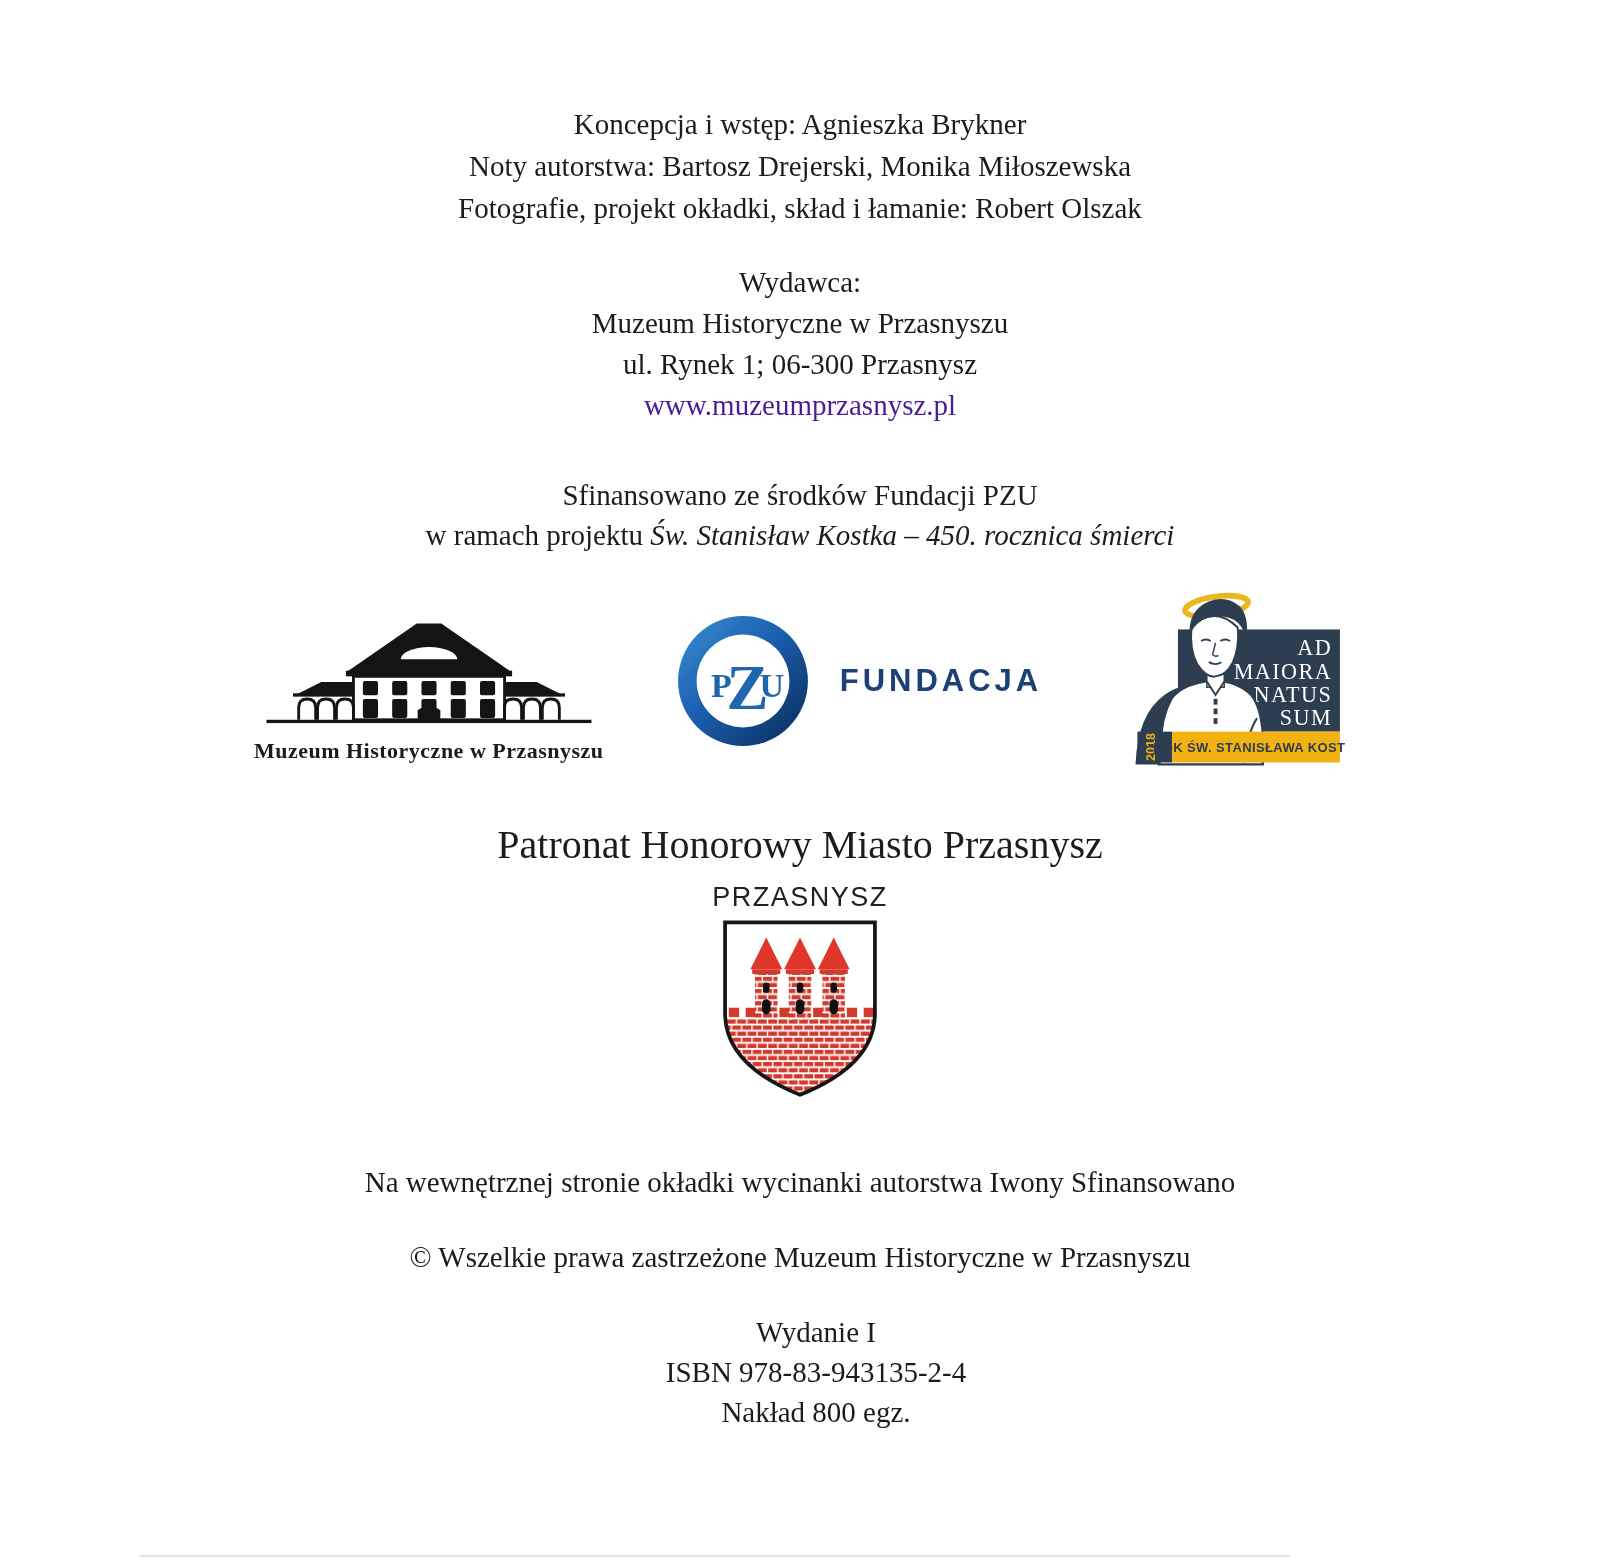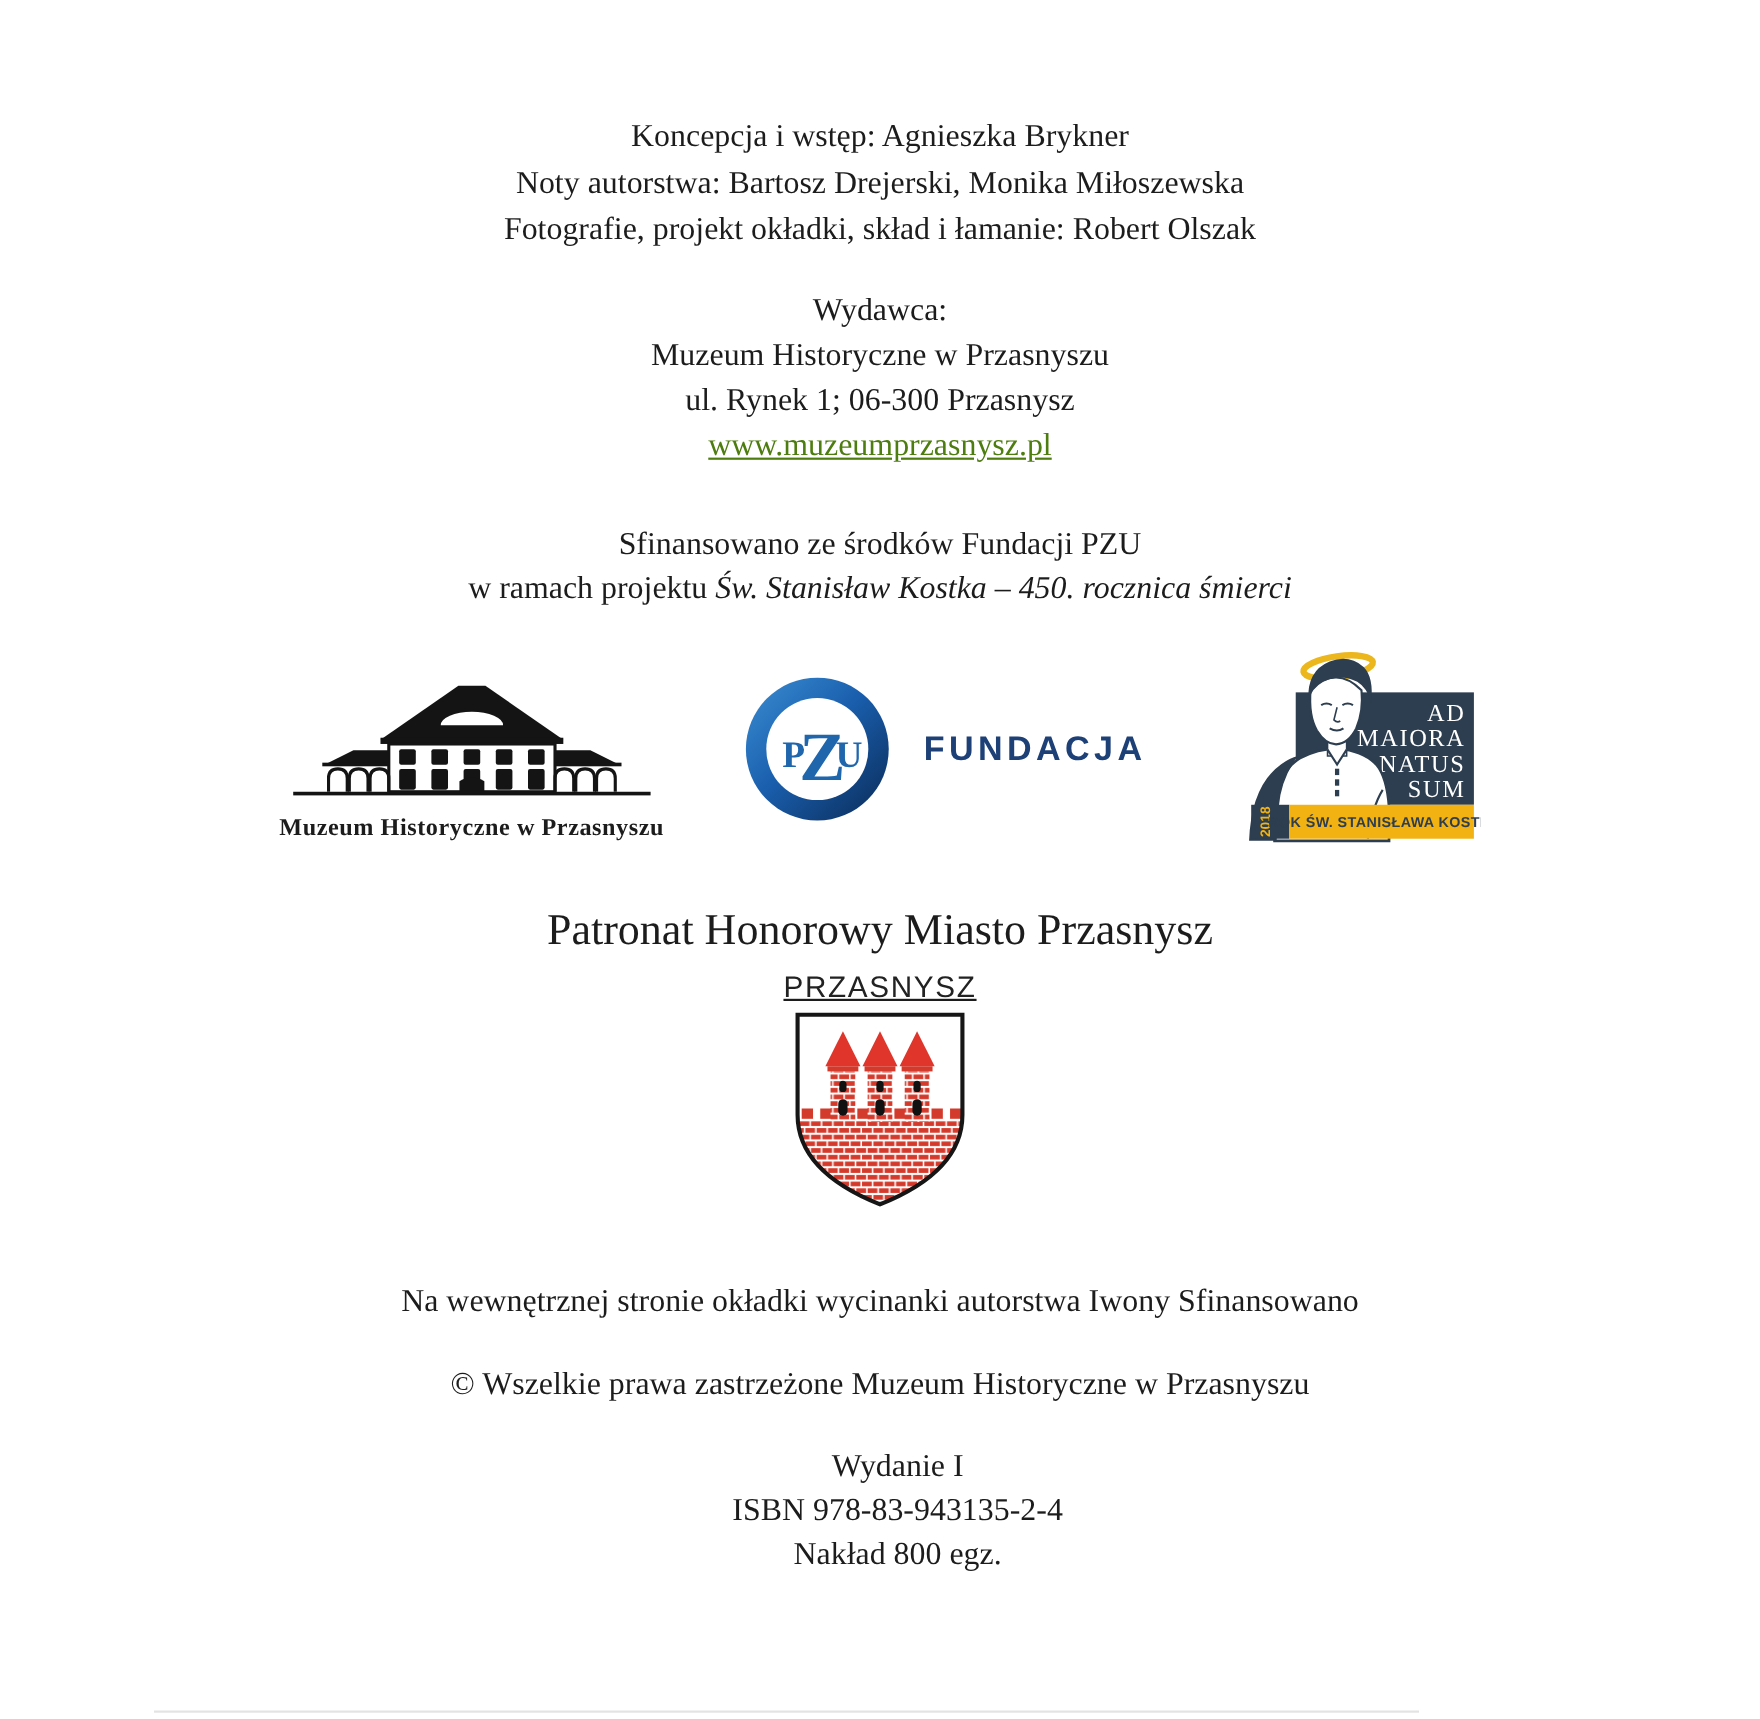--- a/index.html
+++ b/index.html
@@ -11,22 +11,21 @@
     color:#1c1c1c;
     overflow:hidden;
   }
   .center{text-align:center;}
   .body-text{font-size:29px;line-height:42px;}
 
   .credits{padding-top:86px;margin-top:17px;}
   .publisher{margin-top:33px;}
   .publisher div{line-height:41px;}
   .weblink{
-    color:#4d7c0f;
-    text-decoration:underline;
+    color:#4c1d95;
     cursor:pointer;
   }
   .funding{margin-top:49px;}
   .funding div{line-height:40px;}
   .italic{font-style:italic;}
 
   .logos-row{
     margin-top:28px;
     height:196px;
     display:flex;
@@ -42,21 +41,21 @@
   .pzu-logo{display:flex;align-items:center;gap:30px;}
   .fundacja-word{
     font-family:"Liberation Sans", sans-serif;
     font-weight:bold;font-size:31px;letter-spacing:4px;
     color:#1d4077;
   }
   .kostka-logo{display:block;}
 
   .patronage{margin-top:42px;font-size:40px;}
 
-  .arms-block{margin-top:14px;text-decoration:underline;}
+  .arms-block{margin-top:14px;}
   .arms-label{
     font-family:"Liberation Sans", sans-serif;
     font-size:27px;letter-spacing:1.5px;color:#222;
     margin-bottom:2px;
   }
 
   .note-line{margin-top:50px;}
   .copyright-line{margin-top:33px;}
   .edition{margin-top:34px;margin-left:32px;}
   .edition div{line-height:40px;}

